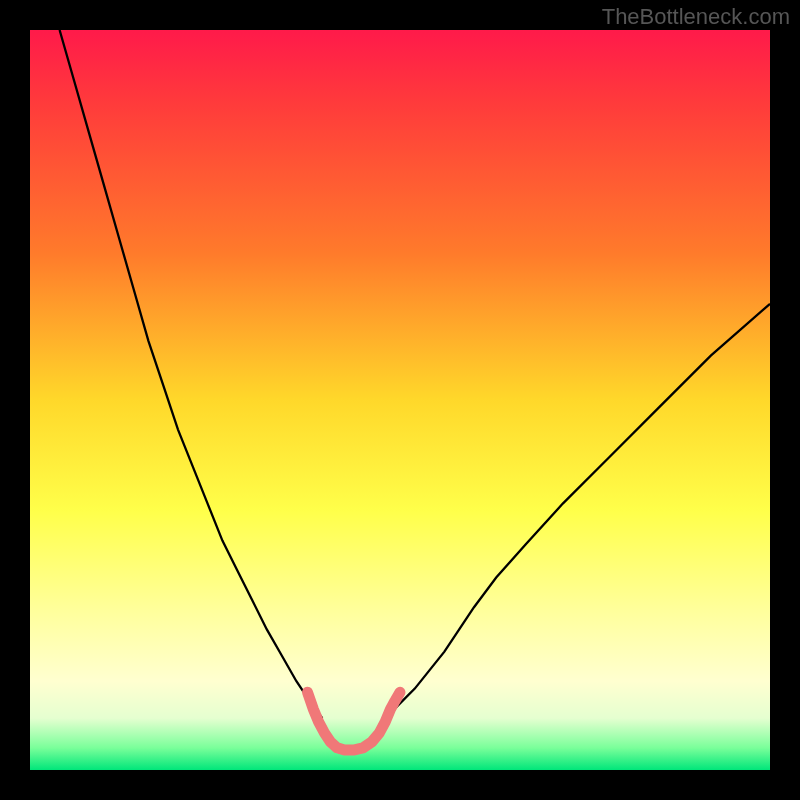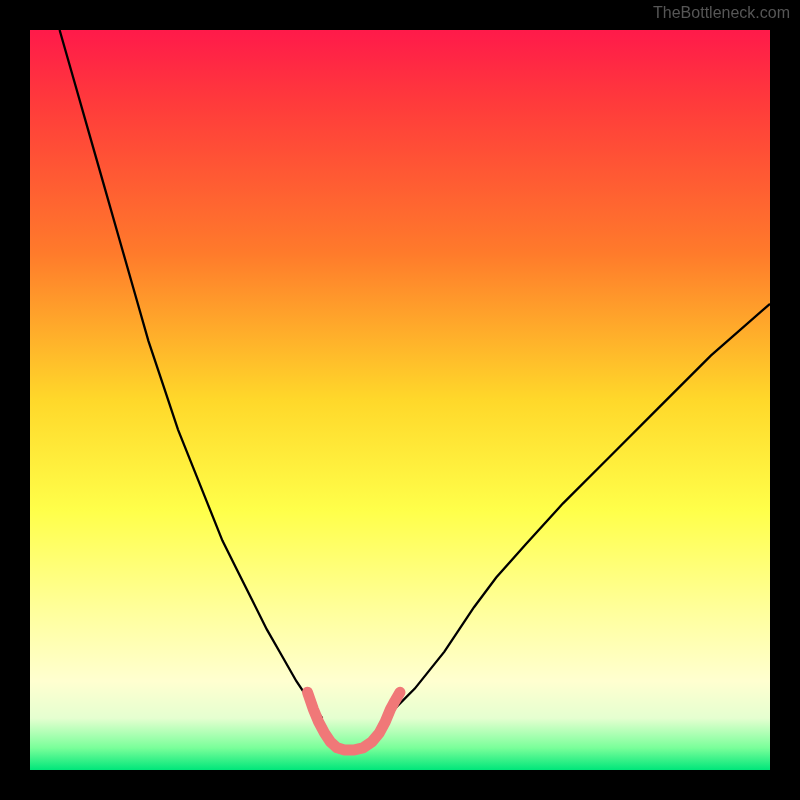--- a/index.html
+++ b/index.html
@@ -8,21 +8,21 @@
     width: 800px;
     height: 800px;
     position: relative;
     background: #000;
   }
   .watermark {
     position: absolute;
     top: 4px;
     right: 10px;
     font-family: Arial, sans-serif;
-    font-size: 16px;
+    font-size: 22px;
     color: #565656;
     font-weight: 500;
     z-index: 10;
   }
   svg.chart {
     position: absolute;
     top: 0; left: 0;
     width: 800px;
     height: 800px;
   }

